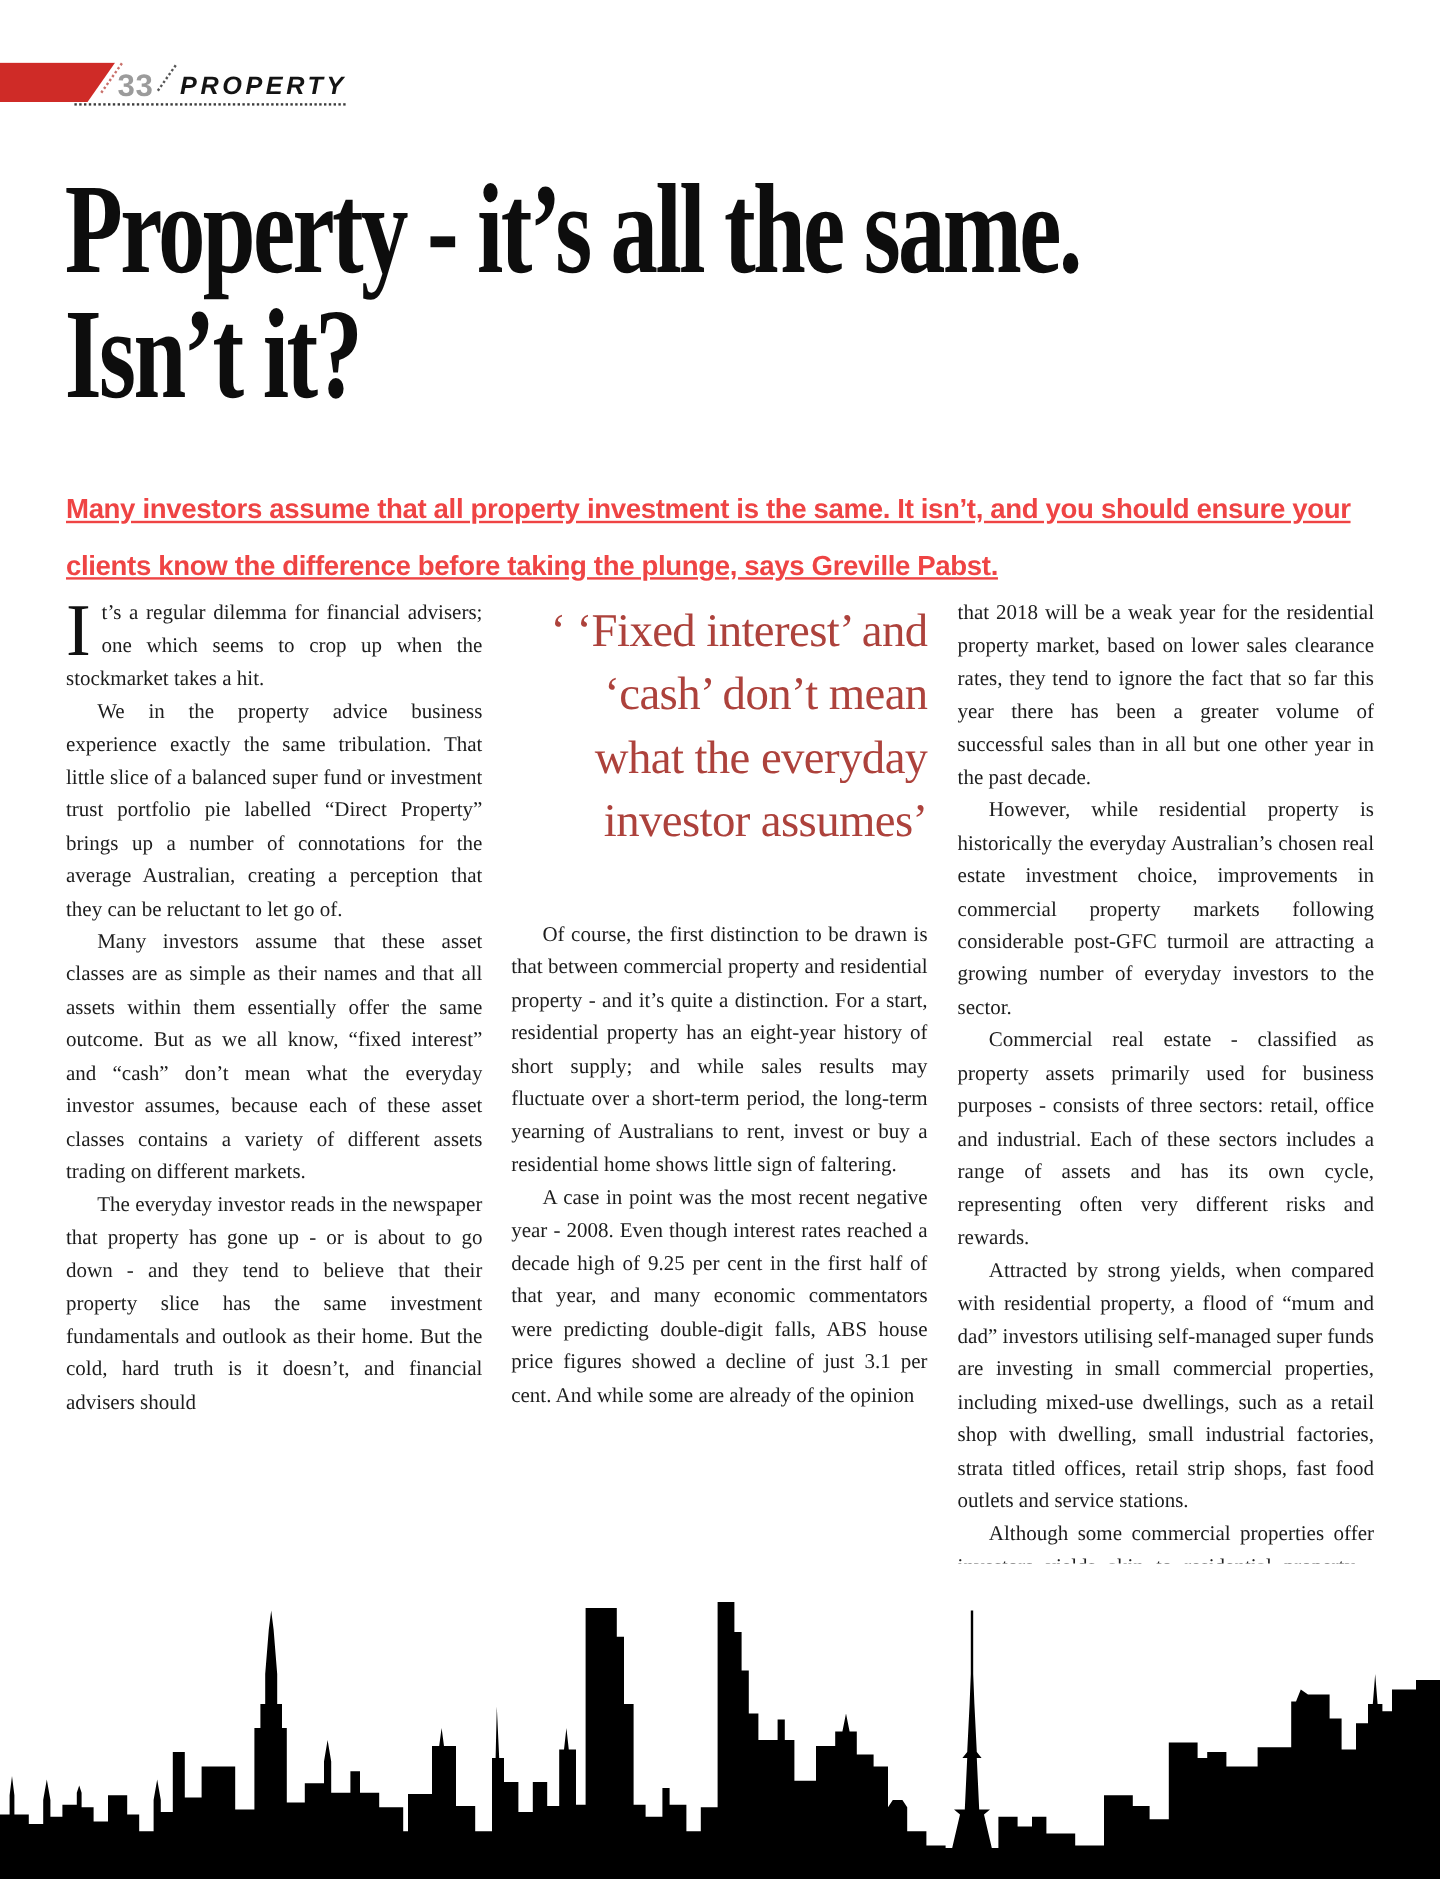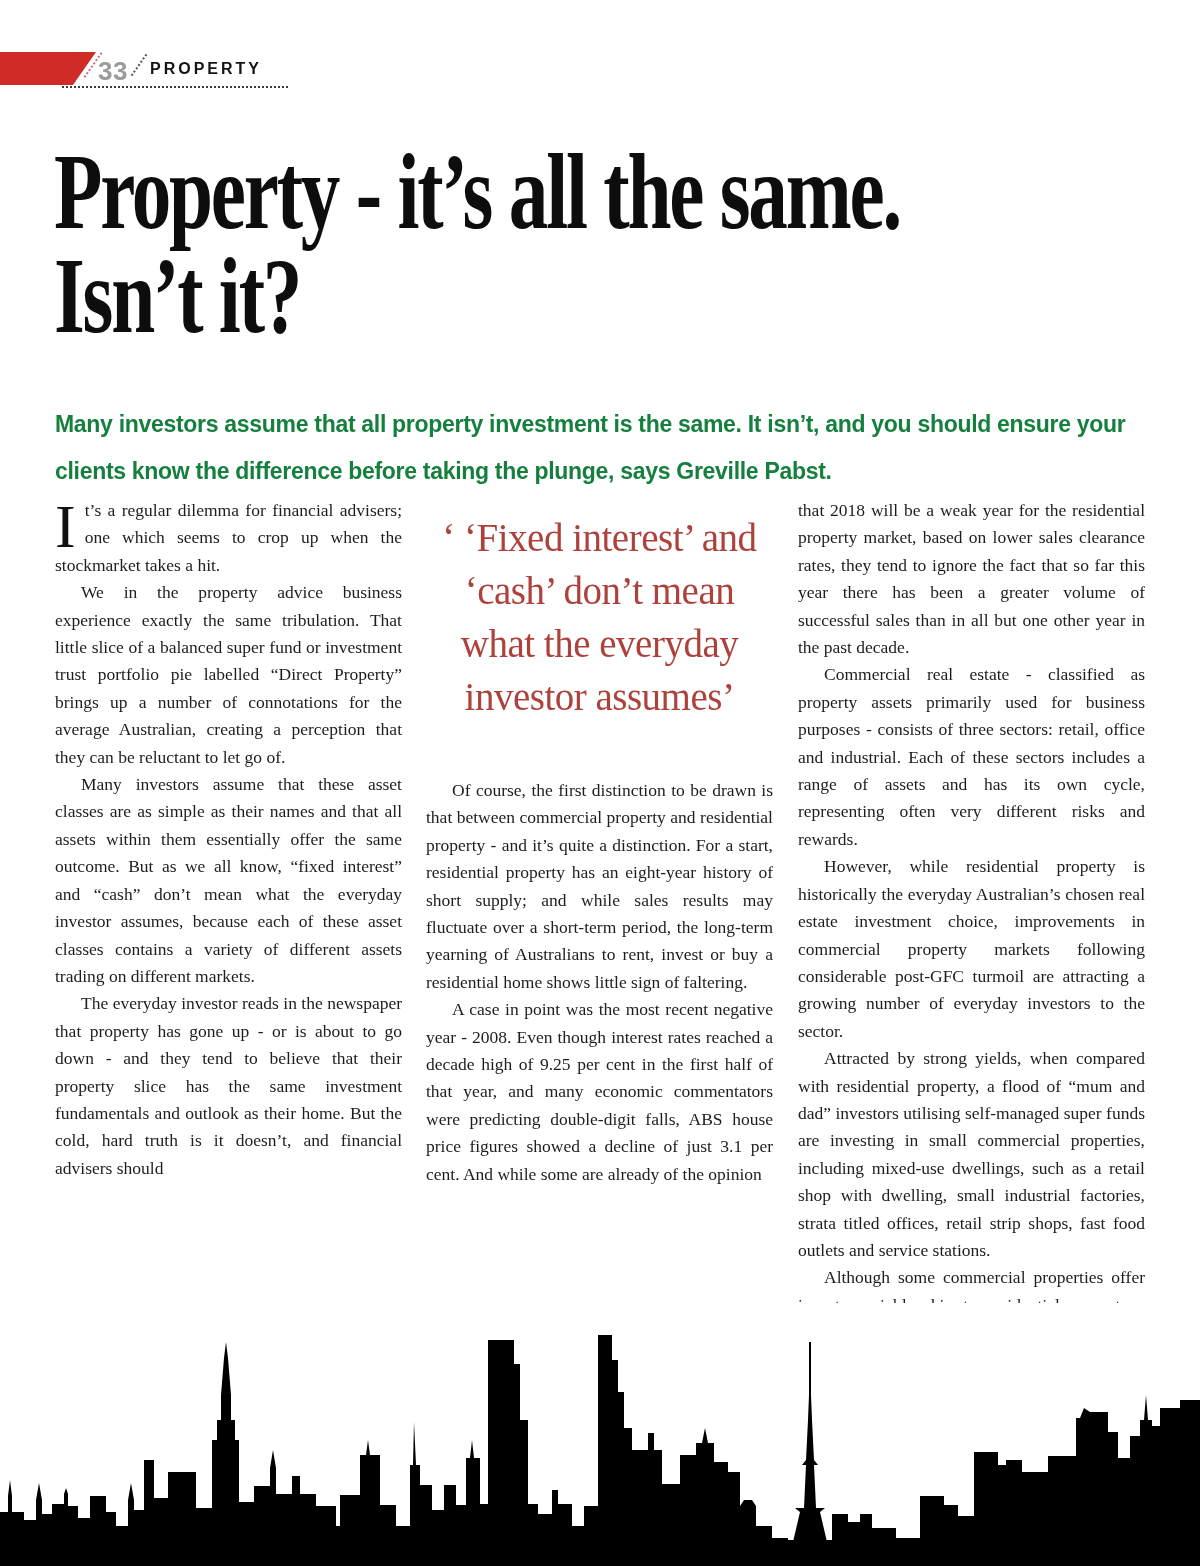--- a/index.html
+++ b/index.html
@@ -23,61 +23,62 @@
     border-top:2px dotted #555;transform:rotate(-55deg);
   }
   .hdr-pagenum{
     position:absolute;left:98px;top:56px;
     font-family:"Liberation Sans",sans-serif;font-weight:700;
     font-size:26px;color:#9b9b9b;letter-spacing:0.5px;
   }
   .hdr-section{
     position:absolute;left:150px;top:60px;
     font-family:"Liberation Sans",sans-serif;font-weight:700;
-    font-size:16px;color:#141414;letter-spacing:3px;
+    font-size:21px;color:#141414;letter-spacing:3px;font-style:italic;
   }
   .hdr-rule{
     position:absolute;left:62px;top:86px;width:226px;height:0;
     border-bottom:2px dotted #3d3d3d;
   }
 
   
   .headline{position:absolute;left:54px;top:140px;color:#0d0d0d;}
   .headline .hl-line{
     display:block;white-space:nowrap;
     font-family:"Liberation Serif",serif;
     font-size:107px;line-height:104px;letter-spacing:-3px;
     transform:scaleX(0.74);transform-origin:0 0;
   }
 
   
   .standfirst{
     position:absolute;left:55px;top:378px;width:1110px;
     font-family:"Liberation Sans",sans-serif;font-weight:700;
     font-size:23px;line-height:47px;letter-spacing:-0.3px;
-    color:#15803d;
+    color:#ef4444;
+    text-decoration:underline;
   }
 
   
   .cols{position:absolute;left:55px;top:497px;width:1090px;height:806px;}
   .col{
     position:absolute;top:0;width:347px;height:806px;overflow:hidden;
     font-size:17.5px;line-height:27.4px;color:#1d1d1d;
     text-align:justify;hyphens:auto;
   }
   .col1{left:0;} .col2{left:371px;} .col3{left:743px;}
   .col p{margin:0;text-indent:26px;}
   .col p.flush{text-indent:0;}
   .dropcap{
     float:left;font-size:62px;line-height:50px;
     padding:4px 9px 0 0;color:#111;
   }
   .pullquote{
     font-size:39px;line-height:53px;letter-spacing:-0.5px;
-    color:#ad423c;margin:14px 0 54px 0;text-align:center;
+    color:#ad423c;margin:2px 0 54px 0;text-align:right;
     font-family:"Liberation Serif",serif;
   }
 
   
   .skyline{position:absolute;left:0;bottom:0;width:1200px;height:266px;display:block;}
 </style>
 </head>
 <body>
 
 <div>
@@ -106,22 +107,22 @@
   </div>
 
   <div class="col col2">
     <div class="pullquote">‘ ‘Fixed interest’ and ‘cash’ don’t mean what the everyday investor assumes’</div>
     <p>Of course, the first distinction to be drawn is that between commercial property and residential property - and it’s quite a distinction. For a start, residential property has an eight-year history of short supply; and while sales results may fluctuate over a short-term period, the long-term yearning of Australians to rent, invest or buy a residential home shows little sign of faltering.</p>
     <p>A case in point was the most recent negative year - 2008. Even though interest rates reached a decade high of 9.25 per cent in the first half of that year, and many economic commentators were predicting double-digit falls, ABS house price figures showed a decline of just 3.1 per cent. And while some are already of the opinion</p>
   </div>
 
   <div class="col col3">
     <p class="flush">that 2018 will be a weak year for the residential property market, based on lower sales clearance rates, they tend to ignore the fact that so far this year there has been a greater volume of successful sales than in all but one other year in the past decade.</p>
+    <p>However, while residential property is historically the everyday Australian’s chosen real estate investment choice, improvements in commercial property markets following considerable post-GFC turmoil are attracting a growing number of everyday investors to the sector.</p>
     <p>Commercial real estate - classified as property assets primarily used for business purposes - consists of three sectors: retail, office and industrial. Each of these sectors includes a range of assets and has its own cycle, representing often very different risks and rewards.</p>
-    <p>However, while residential property is historically the everyday Australian’s chosen real estate investment choice, improvements in commercial property markets following considerable post-GFC turmoil are attracting a growing number of everyday investors to the sector.</p>
     <p>Attracted by strong yields, when compared with residential property, a flood of “mum and dad” investors utilising self-managed super funds are investing in small commercial properties, including mixed-use dwellings, such as a retail shop with dwelling, small industrial factories, strata titled offices, retail strip shops, fast food outlets and service stations.</p>
     <p>Although some commercial properties offer investors yields akin to residential property - around 4 per cent - others can achieve a return</p>
   </div>
 
 </div>
 
 <svg class="skyline" viewBox="0 0 1200 266" preserveAspectRatio="none">
   <polygon fill="#000000" points="
     0,266 0,212 8,212 8,196 10,180 12,196 12,212 24,212 24,220 36,220 36,200 39,183 42,200
     42,214 52,214 52,204 64,204 64,194 66,188 68,194 68,206 78,206 78,218 90,218 90,196

